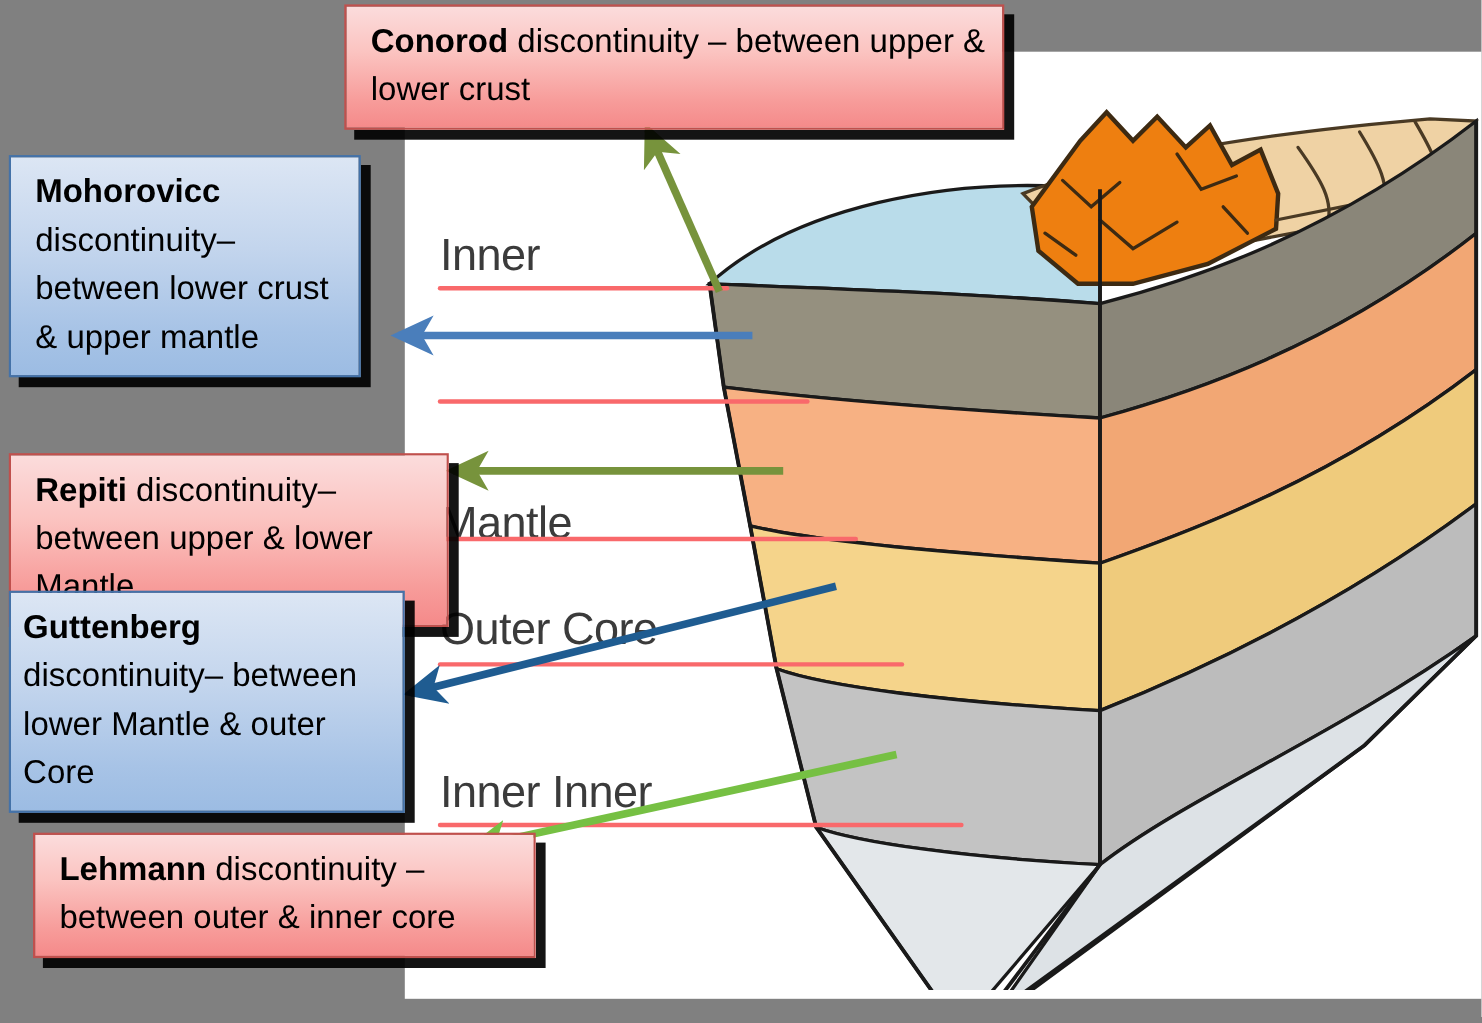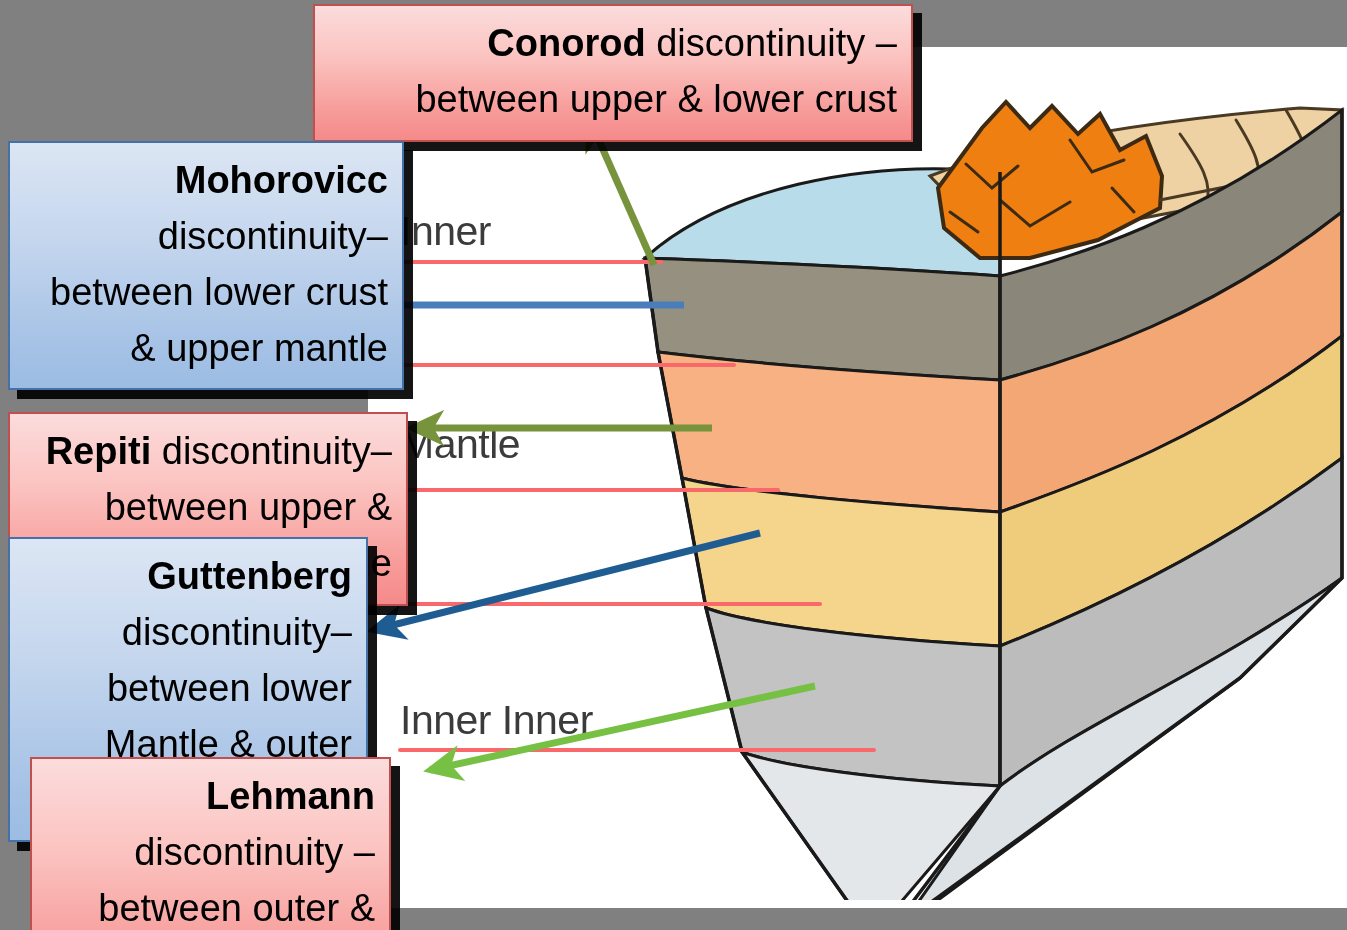--- a/index.html
+++ b/index.html
@@ -53,43 +53,42 @@
     background: #F9696B;
     border-radius: 2px;
   }
 
   
   .callout {
     position: absolute;
     box-sizing: border-box;
     padding: 10px 14px 12px 22px;
     font-family: "Liberation Sans", sans-serif;
-    font-size: 38px;
+    font-size: 30px;
     line-height: 1.47;
     color: #000000;
     box-shadow: 9px 9px 0 rgba(0,0,0,0.92);
-    text-align: right;
   }
   .callout b { font-weight: 700; }
 
   .callout.pink {
     background: linear-gradient(to bottom, #FBDCDC 0%, #FBC3C0 38%, #F79C9A 78%, #F58A8A 100%);
     border: 2px solid #C0504D;
   }
   .callout.blue {
     background: linear-gradient(to bottom, #DCE6F4 0%, #C3D5ED 42%, #A7C3E6 80%, #9CBCE3 100%);
     border: 2px solid #4472A8;
   }
 
   
   #callout-conorod  { left: 313px; top: 4px;   width: 600px; }
-  #callout-moho     { left: 8px;   top: 141px; width: 396px; }
+  #callout-moho     { left: 8px;   top: 141px; width: 320px; }
   #callout-repiti   { left: 8px;   top: 390px; width: 400px; margin-top: 22px; }
-  #callout-gutten   { left: 8px;   top: 537px; width: 360px; }
-  #callout-lehmann  { left: 30px;  top: 757px; width: 361px; }
+  #callout-gutten   { left: 8px;   top: 537px; width: 360px; padding-left: 11px; }
+  #callout-lehmann  { left: 30px;  top: 757px; width: 457px; }
 
   
   .arrow-layer {
     position: absolute;
     left: 0; top: 0;
     width: 1347px;
     height: 930px;
     pointer-events: none;
   }
 </style>
@@ -148,23 +147,24 @@
       <path d="M 742 30 L 742 132 L 742 256 L 742 378 L 742 498 L 640 598" fill="none" stroke="#1A1A1A" stroke-width="3.5"></path>
       <path d="M 272 856 L 290 852 L 640 598" fill="none" stroke="#1A1A1A" stroke-width="3.5"></path>
     </svg>
   </div>
 
   <div class="layer-label" style="left:400px; top:211px;">Inner</div>
   <div class="layer-rule" style="left:398px; top:260px; width:265px;"></div>
 
   <div class="layer-rule" style="left:398px; top:363px; width:338px;"></div>
 
-  <div class="layer-label" style="left:400px; top:424px;text-align:center;">Mantle</div>
+  <div class="layer-label" style="left:400px; top:455px;text-align:center;">Mantle</div>
   <div class="layer-rule" style="left:398px; top:488px; width:382px;"></div>
 
+  <div class="layer-label" style="left:400px; top:551px;">Outer Core</div>
   <div class="layer-rule" style="left:398px; top:602px; width:424px;"></div>
 
   <div class="layer-label" style="left:400px; top:700px;">Inner Inner</div>
   <div class="layer-rule" style="left:398px; top:748px; width:478px;"></div>
 
   <svg class="arrow-layer" viewBox="0 0 1347 930" xmlns="http://www.w3.org/2000/svg">
     <defs>
       <marker id="ah-olive" markerWidth="6" markerHeight="6" refX="4.6" refY="3" orient="auto" markerUnits="strokeWidth">
         <path d="M 5.6 3 L 0 5.6 L 1.5 3 L 0 0.4 Z" fill="#77933C"></path>
       </marker>

